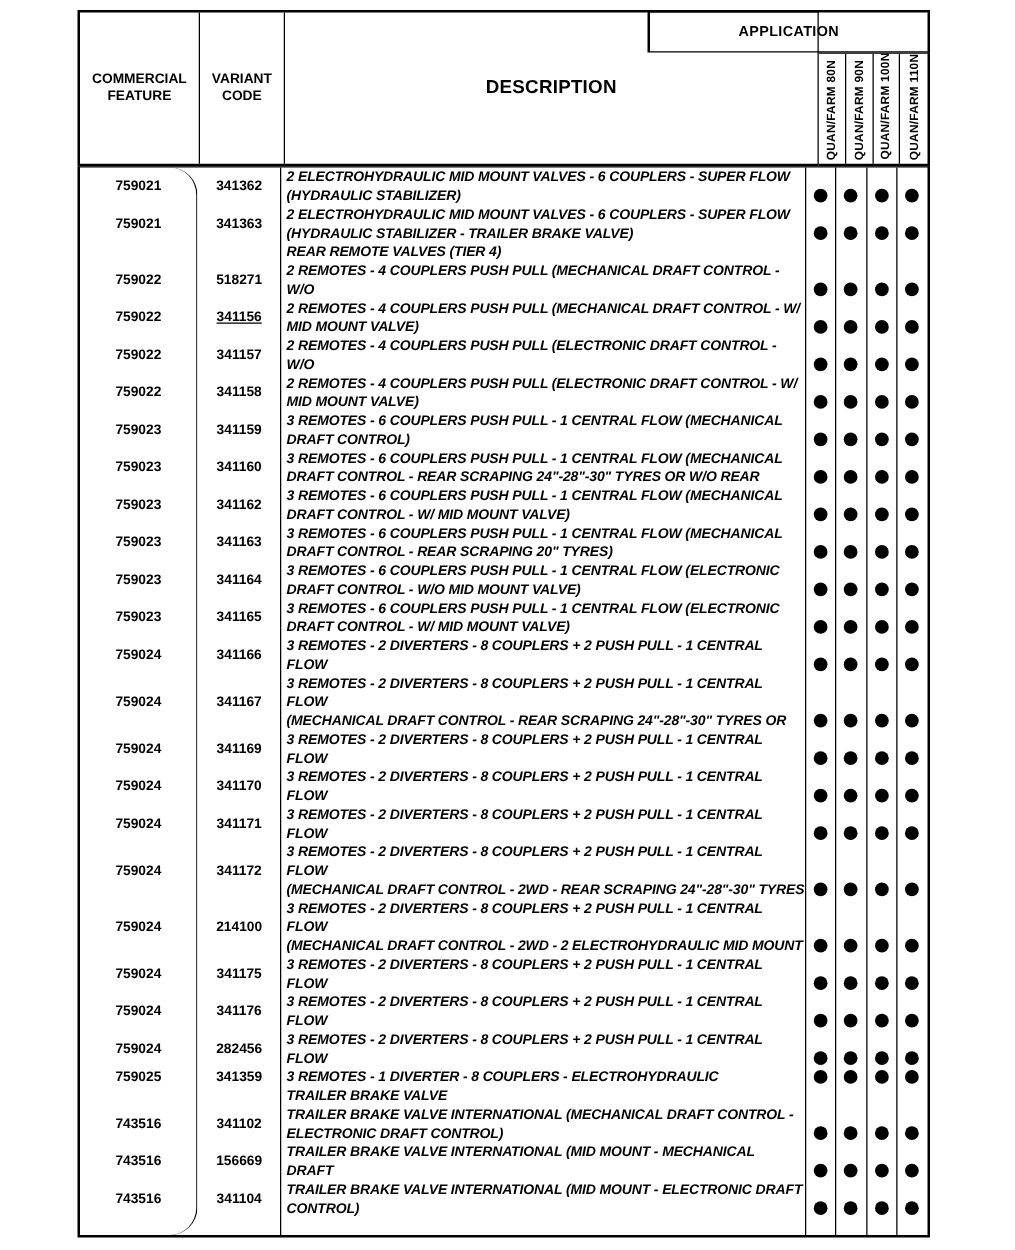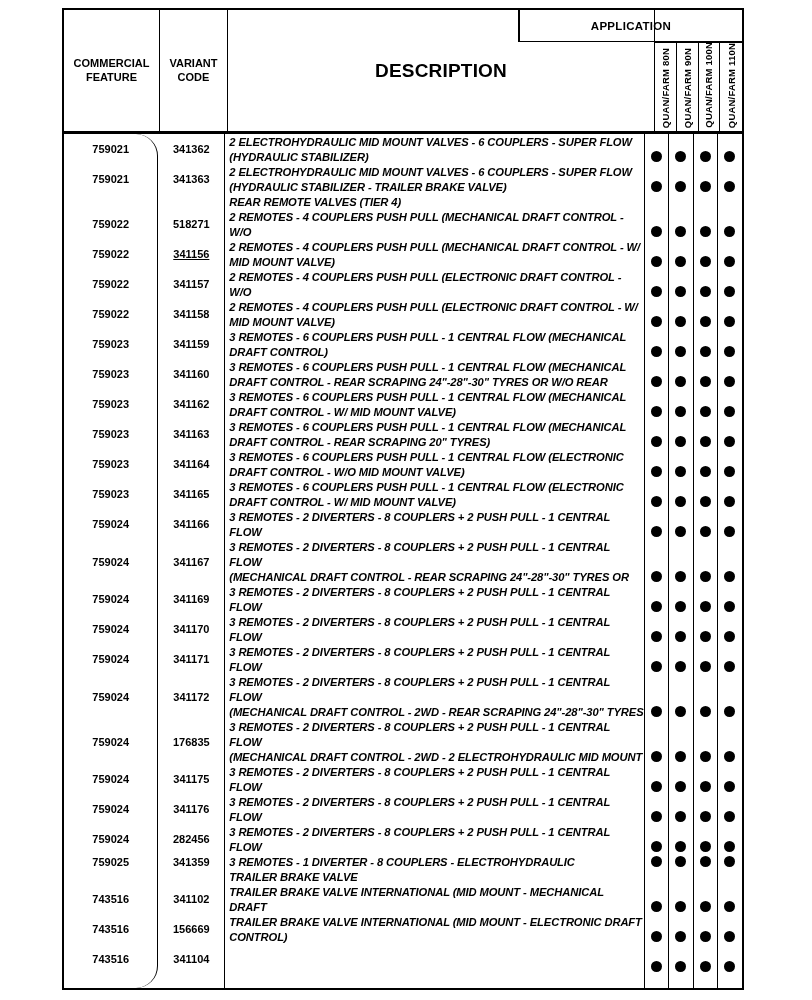--- a/index.html
+++ b/index.html
@@ -73,21 +73,21 @@
     border-right: 1.5px solid #000;
     font-size: 11px;
     font-weight: bold;
     line-height: 1.25;
   }
   .hdr-cell:last-child { border-right: none; }
   .hdr-feature { width: 96px; }
   .hdr-variant { width: 68px; }
   .hdr-desc {
     flex: 1;
-    font-size: 19px;
+    font-size: 15px;
     letter-spacing: 0.2px;
   }
 
   
   .hdr-apps {
     position: absolute;
     left: 593px;
     top: 34px;
     width: 89px;
     height: 91px;
@@ -275,21 +275,21 @@
         <div class="cell" style="height: 30px;">341162</div>
         <div class="cell" style="height: 30px;">341163</div>
         <div class="cell" style="height: 30px;">341164</div>
         <div class="cell" style="height: 30px;">341165</div>
         <div class="cell" style="height: 30px;">341166</div>
         <div class="cell" style="height: 45px;">341167</div>
         <div class="cell" style="height: 30px;">341169</div>
         <div class="cell" style="height: 30px;">341170</div>
         <div class="cell" style="height: 30px;">341171</div>
         <div class="cell" style="height: 45px;">341172</div>
-        <div class="cell" style="height: 45px;">176835</div>
+        <div class="cell" style="height: 45px;">214100</div>
         <div class="cell" style="height: 30px;">341175</div>
         <div class="cell" style="height: 30px;">341176</div>
         <div class="cell" style="height: 30px;">282456</div>
         <div class="cell" style="height: 15px;">341359</div>
         <div class="cell" style="height: 15px;"></div>
         <div class="cell" style="height: 30px;">341102</div>
         <div class="cell" style="height: 30px;">156669</div>
         <div class="cell" style="height: 30px;">341104</div>
       </div>
     <div class="col-desc" id="col-desc">
@@ -336,20 +336,22 @@
 (MECHANICAL DRAFT CONTROL - 2WD - 2 ELECTROHYDRAULIC MID MOUNT
 VALVES)</div>
         <div class="cell desc" style="height: 30px;">3 REMOTES - 2 DIVERTERS - 8 COUPLERS + 2 PUSH PULL - 1 CENTRAL FLOW
 (MECHANICAL DRAFT CONTROL - 2WD - REAR SCRAPING 20" TYRES)</div>
         <div class="cell desc" style="height: 30px;">3 REMOTES - 2 DIVERTERS - 8 COUPLERS + 2 PUSH PULL - 1 CENTRAL FLOW
 (ELECTRONIC DRAFT CONTROL - W/O MID MOUNT VALVE)</div>
         <div class="cell desc" style="height: 30px;">3 REMOTES - 2 DIVERTERS - 8 COUPLERS + 2 PUSH PULL - 1 CENTRAL FLOW
 (ELECTRONIC DRAFT CONTROL - W/ MID MOUNT VALVE)</div>
         <div class="cell desc" style="height: 15px;">3 REMOTES - 1 DIVERTER - 8 COUPLERS - ELECTROHYDRAULIC SUPERFLOW</div>
         <div class="cell desc section" style="height: 15px;">TRAILER BRAKE VALVE</div>
+        <div class="cell desc" style="height: 30px;">TRAILER BRAKE VALVE INTERNATIONAL (MECHANICAL DRAFT CONTROL -
+ELECTRONIC DRAFT CONTROL)</div>
         <div class="cell desc" style="height: 30px;">TRAILER BRAKE VALVE INTERNATIONAL (MID MOUNT - MECHANICAL DRAFT
 CONTROL)</div>
         <div class="cell desc" style="height: 30px;">TRAILER BRAKE VALVE INTERNATIONAL (MID MOUNT - ELECTRONIC DRAFT
 CONTROL)</div>
       </div>
     <div class="col-apps" id="col-apps">
         <div class="dot-col">
           <div class="cell dotcell" style="height: 30px;">
             <span class="dot"></span>
           </div>

